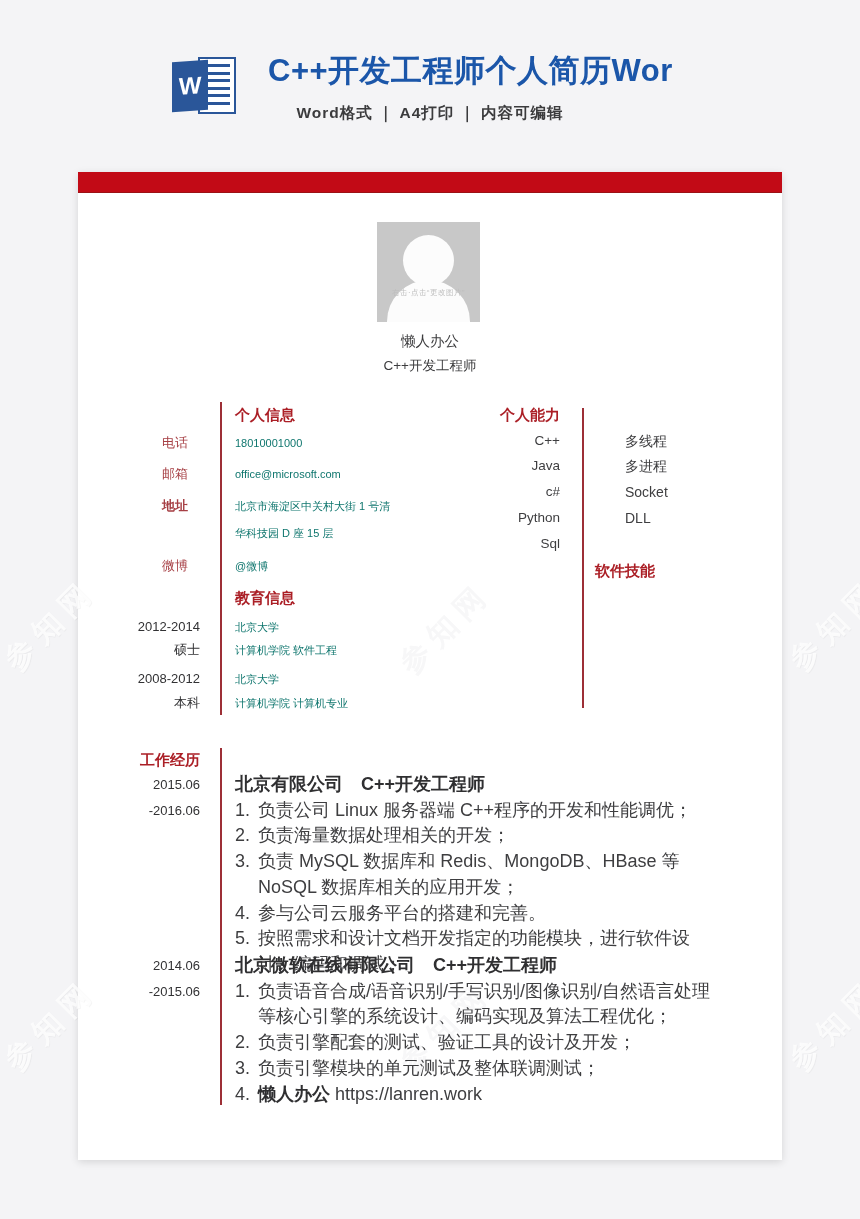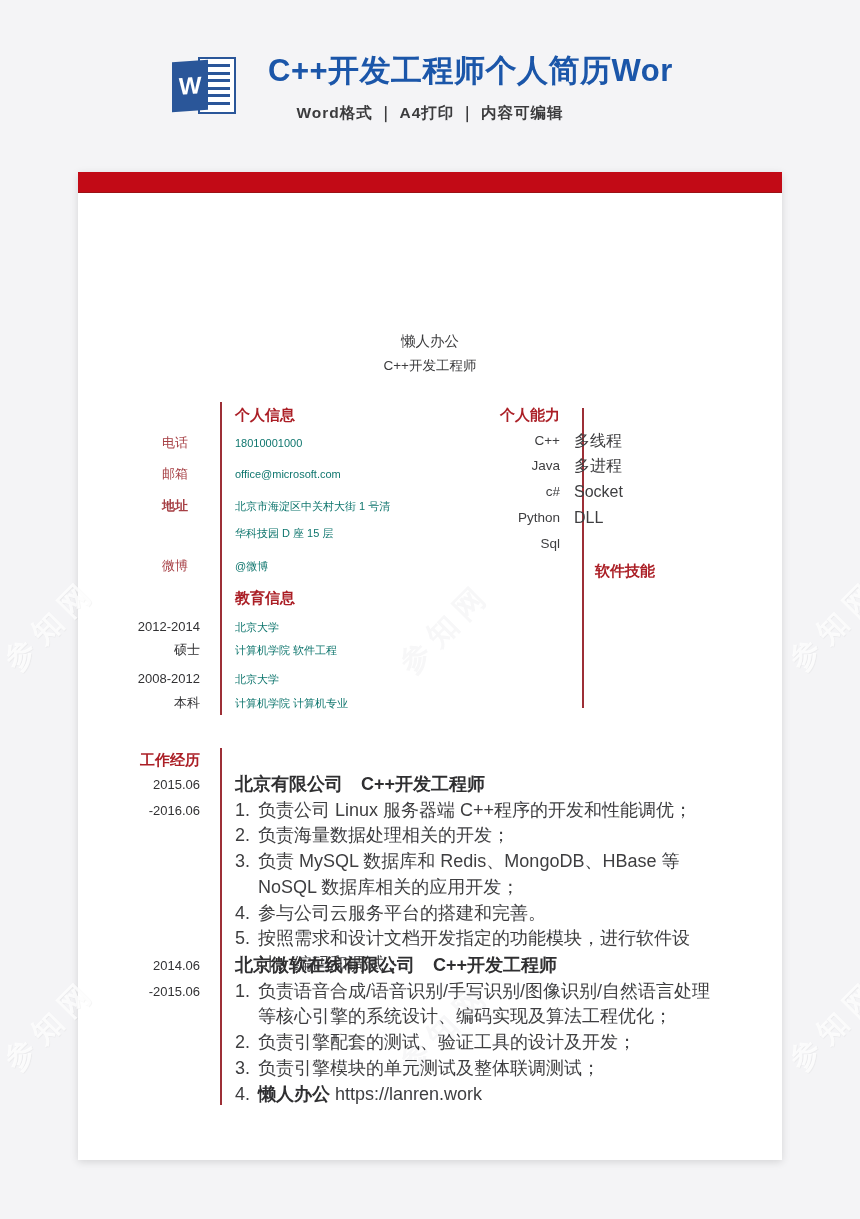--- a/index.html
+++ b/index.html
@@ -54,21 +54,21 @@
   .photo .shoulders{position:absolute;left:10px;bottom:-6px;width:83px;height:48px;border-radius:44px 44px 0 0;background:#fcfcfc;}
   .photo .hint{position:absolute;left:0;top:66px;width:103px;text-align:center;font-size:7.5px;color:#bdbdbd;letter-spacing:.5px;}
   .pname{position:absolute;left:0;top:160px;width:704px;text-align:center;font-size:14.5px;color:#3c3c3e;}
   .prole{position:absolute;left:0;top:185px;width:704px;text-align:center;font-size:13.5px;color:#3c3c3e;}
   
   .h-red{position:absolute;font-size:15px;font-weight:bold;color:#ab1f26;height:20px;line-height:20px;white-space:nowrap;}
   .lbl{position:absolute;right:594px;height:20px;line-height:20px;font-size:13px;color:#a63f44;white-space:nowrap;}
   .val{position:absolute;left:157px;height:20px;line-height:20px;font-size:11px;color:#0f766e;white-space:nowrap;}
   .dt{position:absolute;right:582px;height:20px;line-height:20px;font-size:13px;color:#323234;white-space:nowrap;}
   .skill{position:absolute;right:222px;height:20px;line-height:20px;font-size:13.5px;color:#3e3e40;white-space:nowrap;}
-  .strength{position:absolute;left:496px;height:20px;line-height:20px;font-size:16px;color:#3e3e40;white-space:nowrap;}
+  .strength{position:absolute;left:547px;height:20px;line-height:20px;font-size:14px;color:#3e3e40;white-space:nowrap;}
   .vline{position:absolute;width:2px;background:#9d2f36;}
   
   .job{position:absolute;left:157px;width:478px;font-size:18px;line-height:25.7px;color:#3e3e40;}
   .job .company{font-weight:bold;color:#2f2f31;}
   .job .company .jtitle{margin-left:18px;}
   .job .item{display:flex;}
   .job .item .num{flex:0 0 23px;}
   .job .item .txt{flex:1;}
   .job .item .bold{font-weight:bold;color:#2f2f31;}
   .job .item .lnk{margin-left:5px;}
@@ -88,20 +88,25 @@
 <div class="wm wm-light" style="left:50px;top:625px;">参知网</div>
 <div class="wm wm-dark" style="left:445px;top:628px;">参知网</div>
 <div class="wm wm-light" style="left:835px;top:625px;">参知网</div>
 <div class="wm wm-light" style="left:50px;top:1025px;">参知网</div>
 <div class="wm wm-dark" style="left:445px;top:1028px;">参知网</div>
 <div class="wm wm-light" style="left:835px;top:1025px;">参知网</div>
 
 <div class="page">
   <div class="topbar"></div>
 
+  <div class="photo">
+    <div class="head"></div>
+    <div class="shoulders"></div>
+    <div class="hint">右击·点击“更改图片”</div>
+  </div>
   <div class="pname">懒人办公</div>
   <div class="prole">C++开发工程师</div>
 
   <div class="vline" style="left:142px;top:230px;height:313px;"></div>
   <div class="h-red" style="left:157px;top:233px;">个人信息</div>
 
   <div class="lbl" style="top:261px;">电话</div>
   <div class="val" style="top:261px;">18010001000</div>
   <div class="lbl" style="top:292px;">邮箱</div>
   <div class="val" style="top:292px;">office@microsoft.com</div>

